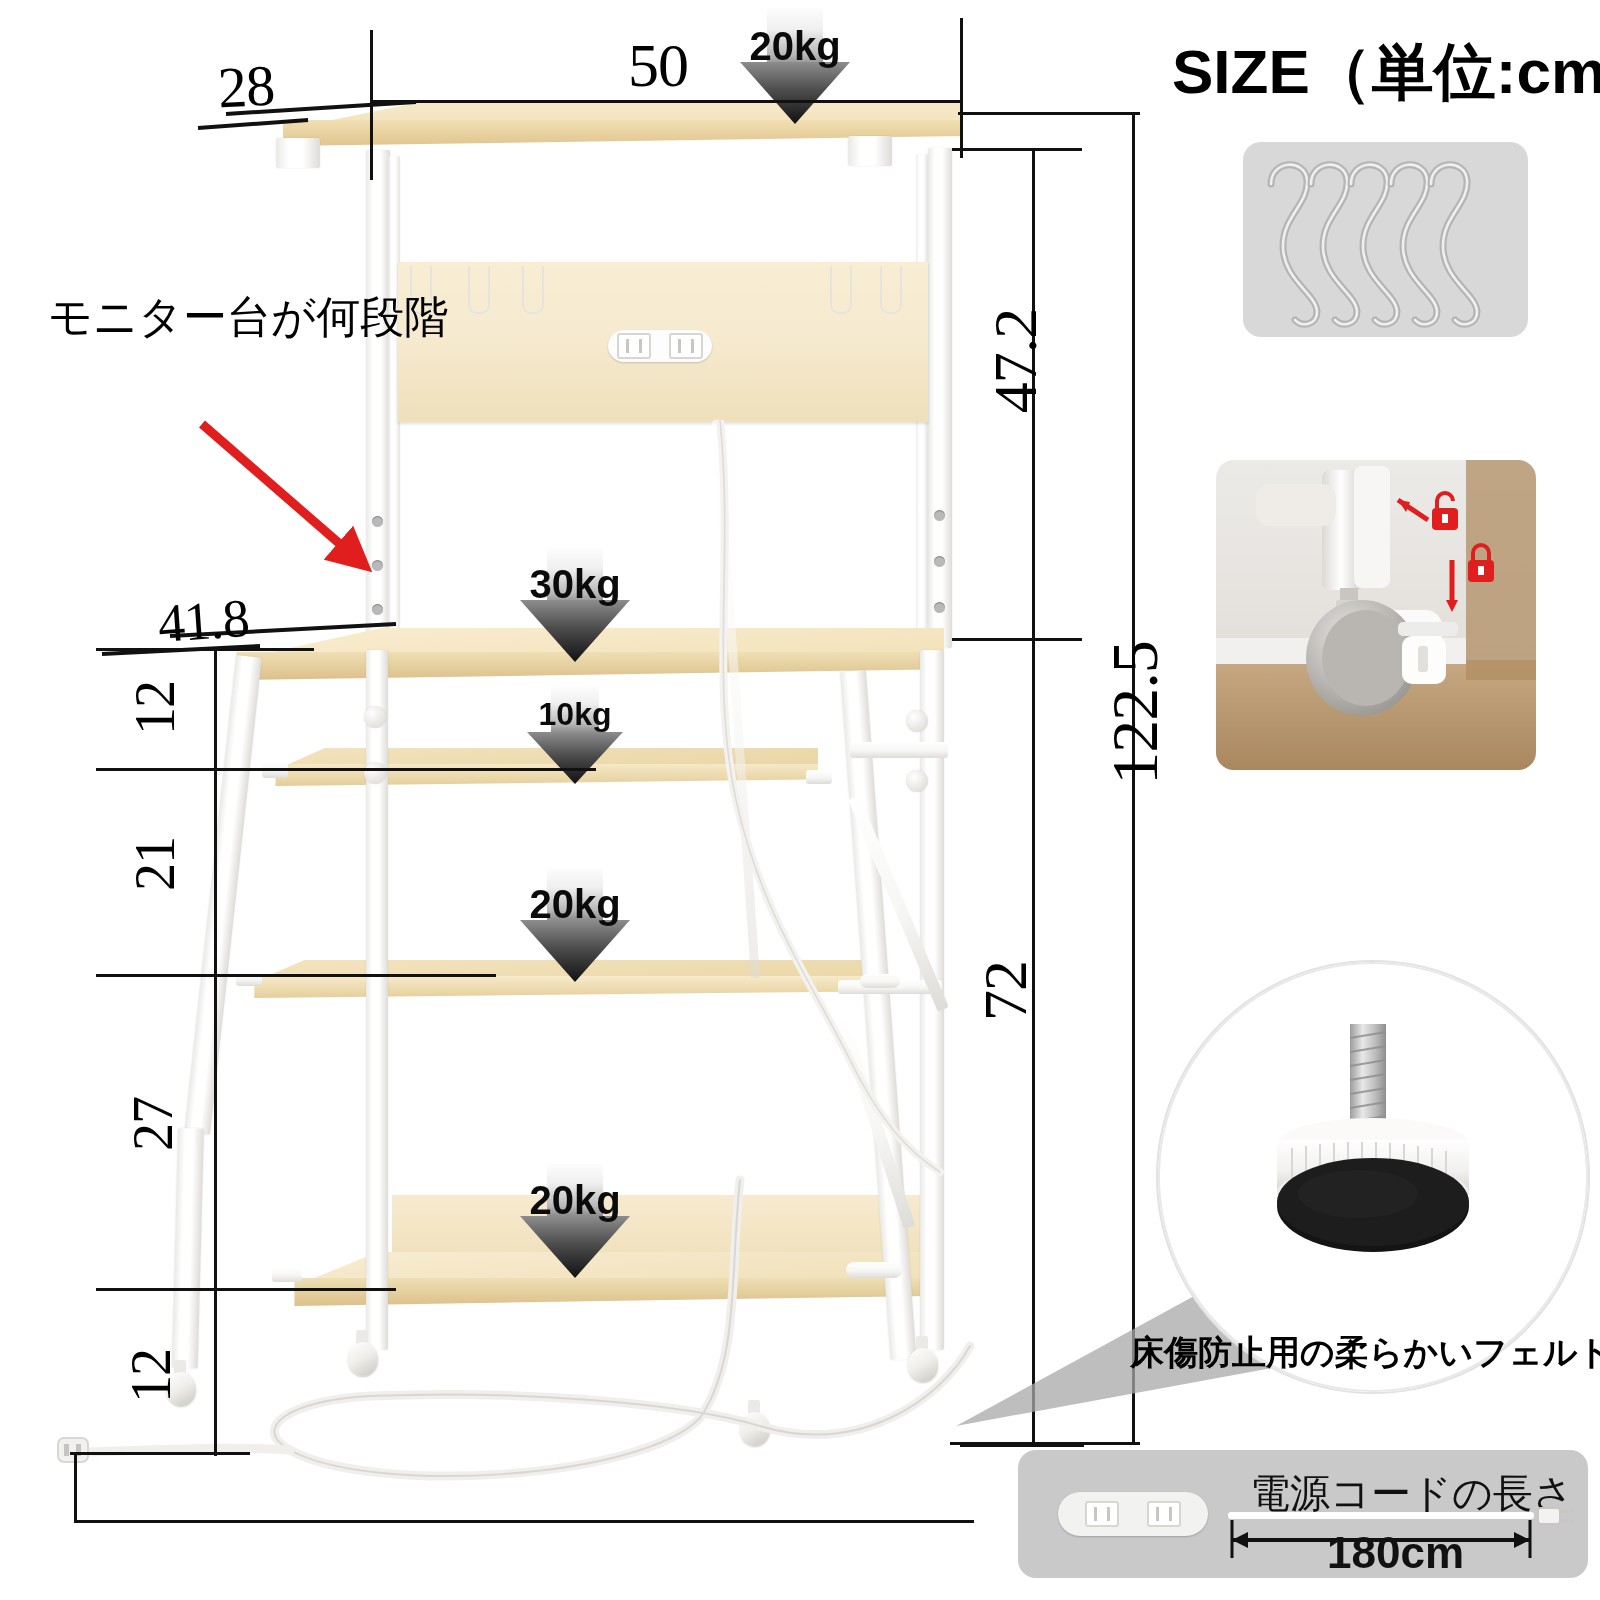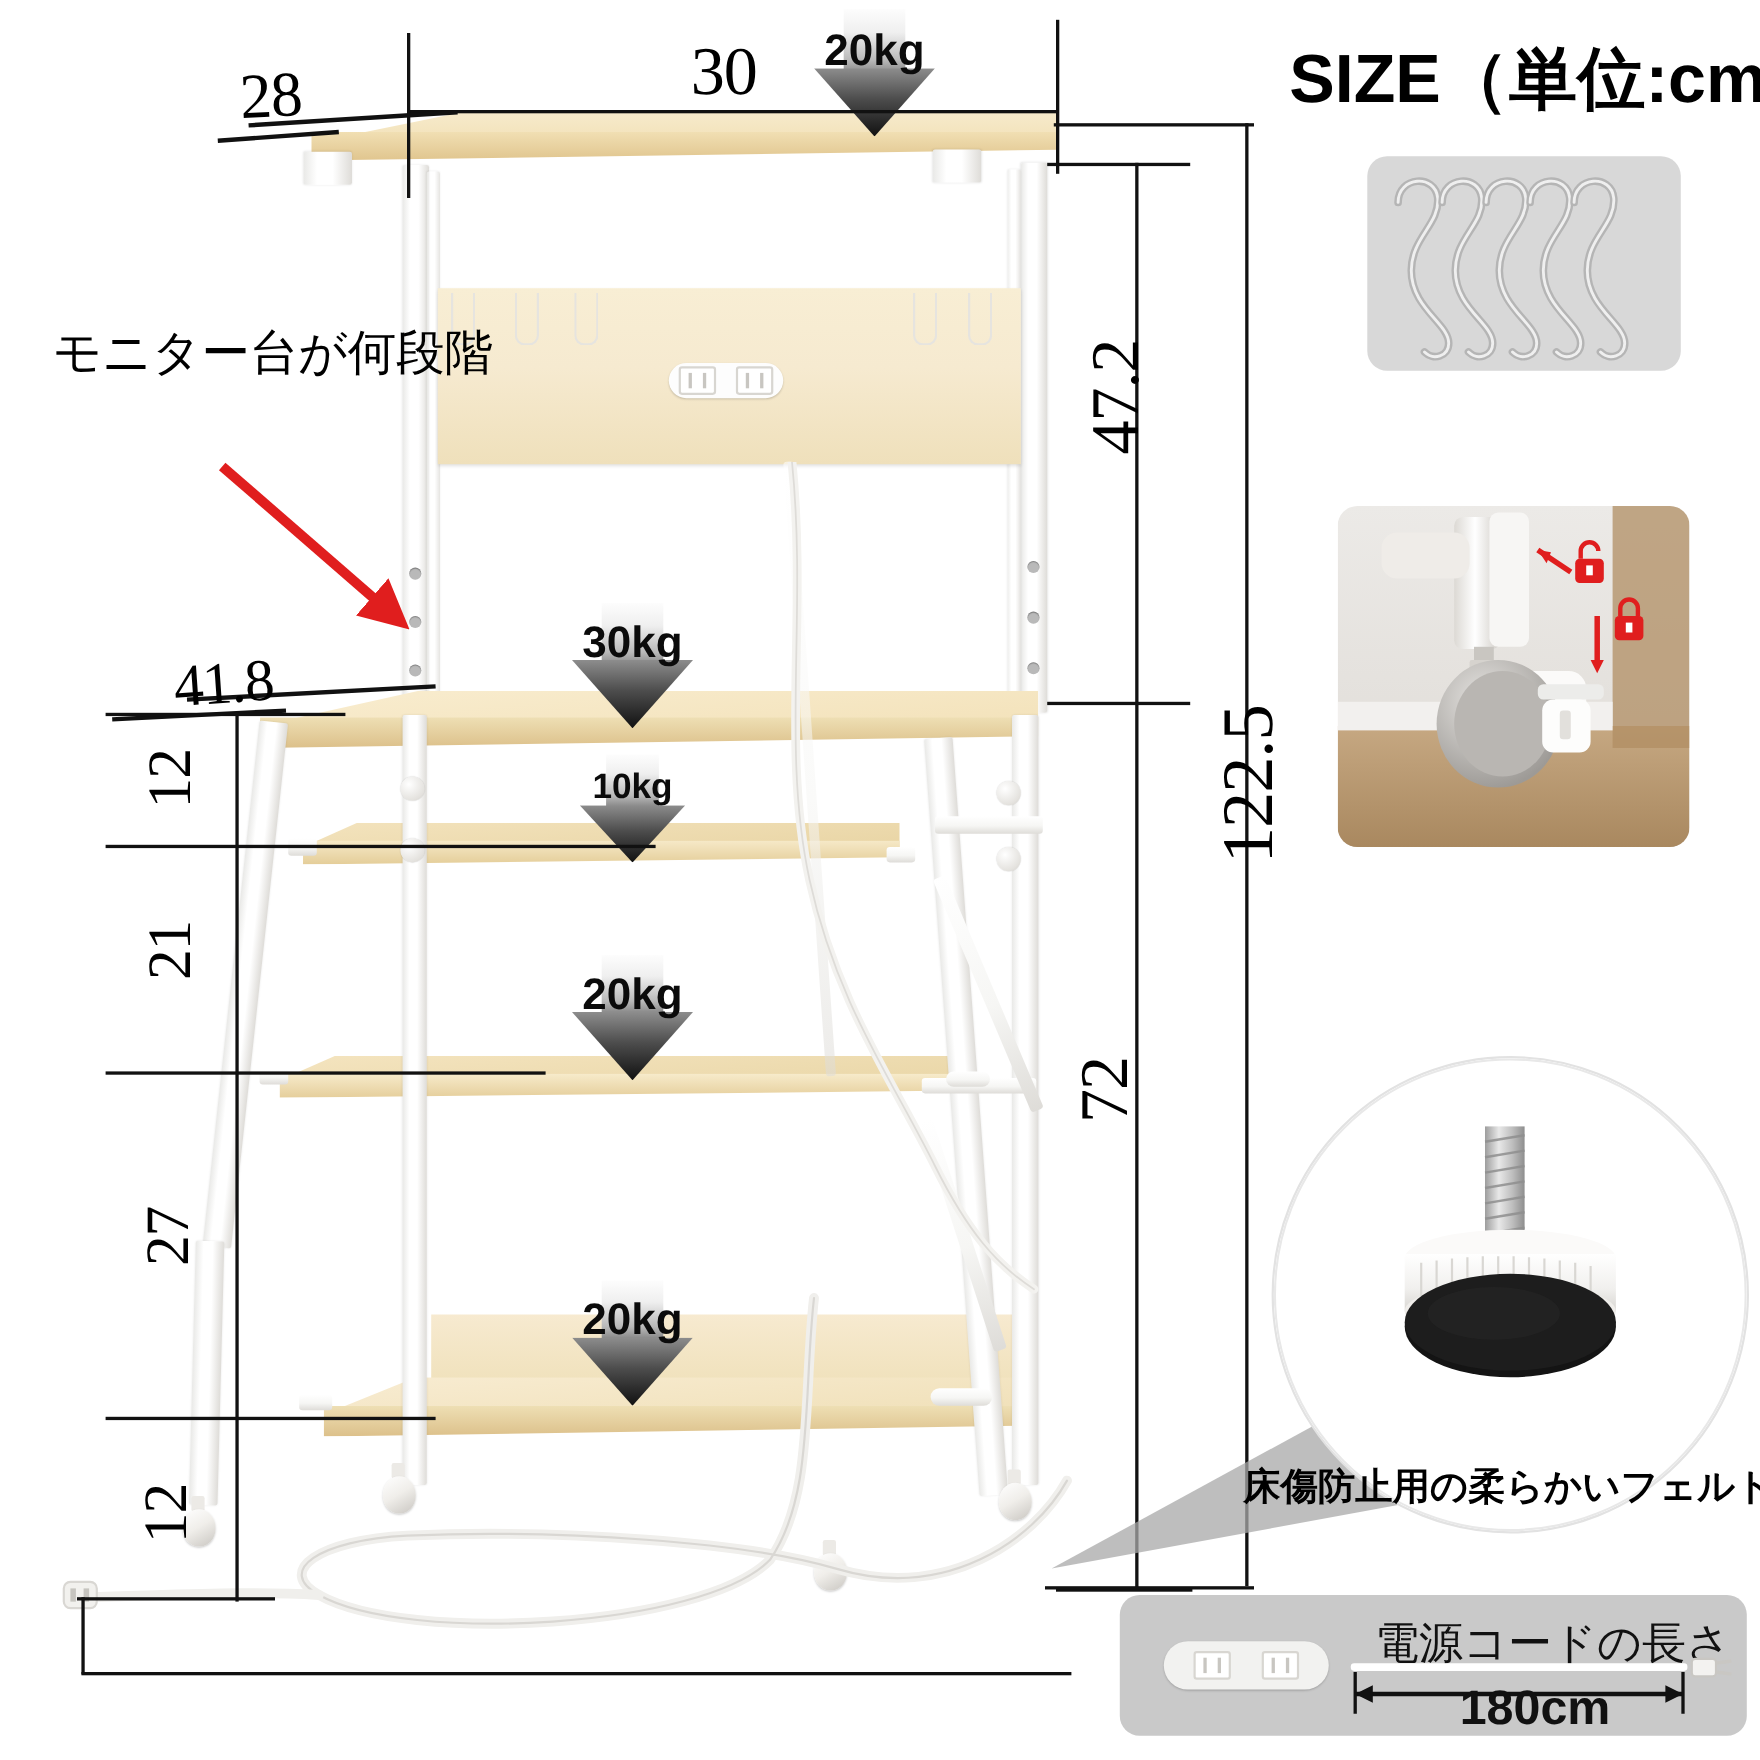--- a/index.html
+++ b/index.html
@@ -95,21 +95,21 @@
     position:absolute;text-align:center;font-weight:bold;color:#000;
     font-family:"Liberation Sans","DejaVu Sans",sans-serif;
     line-height:1.22;white-space:nowrap;
   }
   .size-title{
     position:absolute;font-size:62px;font-weight:bold;color:#000;white-space:nowrap;
     font-family:"Liberation Sans","DejaVu Sans",sans-serif;
   }
   .side-note{
     position:absolute;font-size:44px;color:#000;text-align:center;line-height:1.30;
-    font-family:Liberation Sans, sans-serif;white-space:nowrap;
+    font-family:Liberation Mono, monospace;white-space:nowrap;
   }
 
   
   .hookpanel{background:#d8d8d8;}
 
   
   .photo{position:absolute;left:0;top:0;width:100%;height:100%;}
 
   
   .feltcircle{
@@ -320,21 +320,21 @@
 
     <div class="abs" style="left:520px;top:1158px;">
       <div class="loadlabel" style="left:55px;top:20px;">20kg</div>
       <div class="arrowshaft" style="left:55px;top:6px;height:56px;"></div>
       <div class="arrowhead grad" style="left:55px;top:58px;"></div>
     </div>
 
     <div class="dimline-h" style="left:370px;top:100px;width:592px;"></div>
     <div class="tick-v" style="left:370px;top:30px;height:150px;"></div>
     <div class="tick-v" style="left:960px;top:18px;height:140px;"></div>
-    <div class="dimtext" style="left:628px;top:34px;font-size:62px;">30</div>
+    <div class="dimtext" style="left:628px;top:34px;font-size:62px;">50</div>
 
     <div class="abs" style="left:190px;top:78px;width:230px;height:60px;">
       <svg width="230" height="60" viewBox="0 0 230 60">
         <line x1="8" y1="50" x2="118" y2="42" stroke="#111" stroke-width="4"></line>
         <line x1="36" y1="36" x2="226" y2="24" stroke="#111" stroke-width="4"></line>
       </svg>
     </div>
     <div class="dimtext" style="left:218px;top:58px;font-size:58px;transform:rotate(-3deg);">28</div>
 
     <div class="abs" style="left:100px;top:614px;width:300px;height:50px;">

